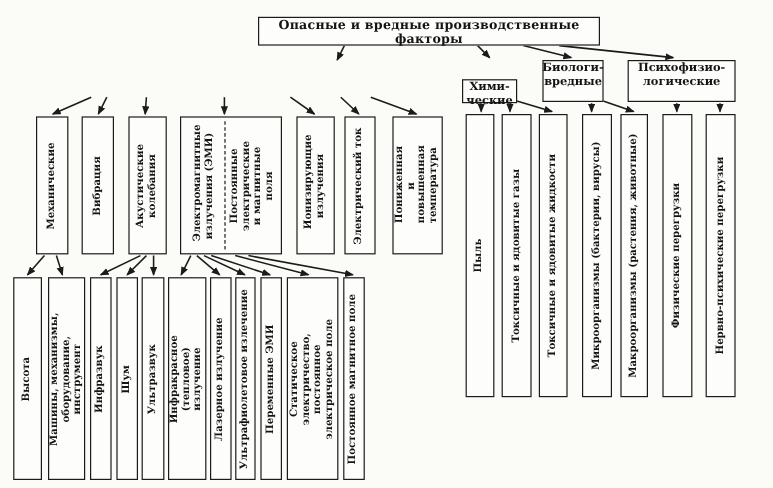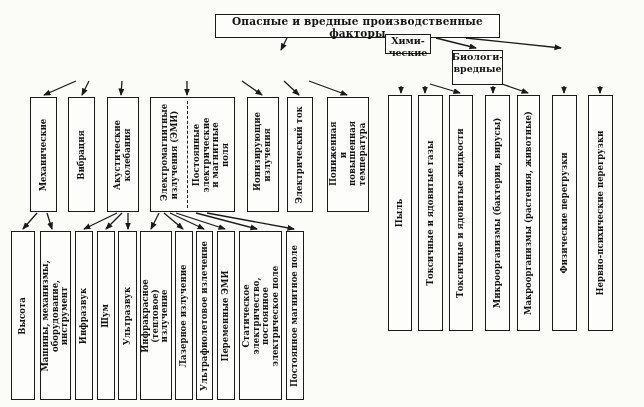--- a/index.html
+++ b/index.html
@@ -96,27 +96,31 @@
 
       <line x1="564" y1="86" x2="564" y2="93" marker-end="url(#ah)"></line>
       <line x1="600" y1="86" x2="600" y2="93" marker-end="url(#ah)"></line>
     </g>
   </svg>
 
   <div class="box title-box" style="left:215px;top:14px;width:285px;height:24px">
     <span>Опасные и вредные производственные факторы</span>
   </div>
 
-  <div class="box hdr" style="left:385px;top:34px;width:46px;height:20px">
+  <div class="box hdr" style="left:385px;top:66px;width:46px;height:20px">
     <span>Хими-
 ческие</span>
   </div>
   <div class="box hdr" style="left:452px;top:50px;width:51px;height:35px">
     <span>Биологи-
 вредные</span>
+  </div>
+  <div class="box hdr" style="left:523px;top:50px;width:90px;height:35px">
+    <span>Психофизио-
+логические</span>
   </div>
 
   <div class="vbox r2" style="left:30px;top:97px;width:27px;height:115px">
     <div class="vt">Механические</div>
   </div>
   <div class="vbox r2" style="left:68px;top:97px;width:27px;height:115px">
     <div class="vt">Вибрация</div>
   </div>
   <div class="vbox r2" style="left:107px;top:97px;width:32px;height:115px">
     <div class="vt" style="width:72px">Акустические колебания</div>

